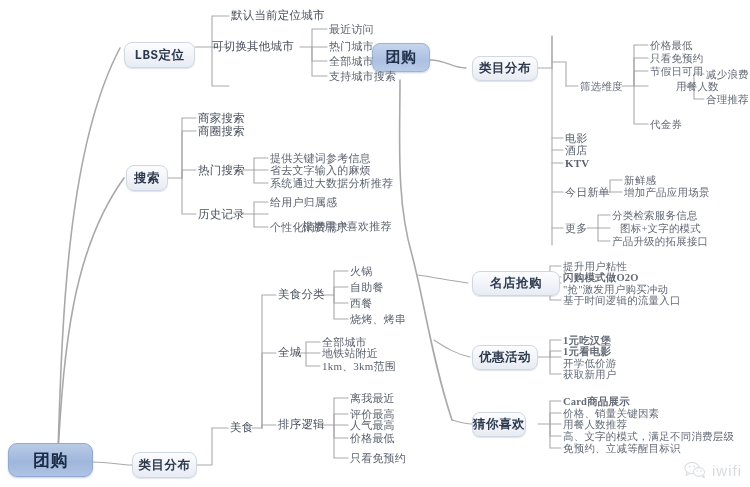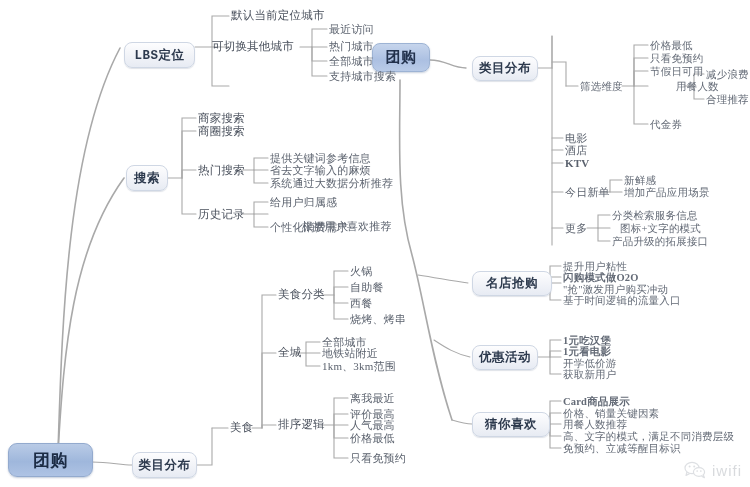--- a/index.html
+++ b/index.html
@@ -209,29 +209,29 @@
   </div>
 
   <div class="node node-main" style="left:132px;top:452px;width:65px;height:26px;">
     <span>类目分布</span>
   </div>
 
   <div class="node node-main" style="left:472px;top:56px;width:66px;height:25px;">
     <span>类目分布</span>
   </div>
 
-  <div class="node node-main" style="left:472px;top:271px;width:80px;height:25px;">
+  <div class="node node-main" style="left:472px;top:271px;width:88px;height:25px;">
     <span>名店抢购</span>
   </div>
 
   <div class="node node-main" style="left:472px;top:345px;width:66px;height:25px;">
     <span>优惠活动</span>
   </div>
 
-  <div class="node node-main" style="left:472px;top:412px;width:78px;height:25px;">
+  <div class="node node-main" style="left:472px;top:412px;width:54px;height:25px;">
     <span>猜你喜欢</span>
   </div>
 
   <div class="leaf mid" style="left:231px;top:9px;">默认当前定位城市</div>
   <div class="leaf mid" style="left:212px;top:40px;">可切换其他城市</div>
 
   <div class="leaf sub" style="left:329px;top:23px;">最近访问</div>
   <div class="leaf sub" style="left:329px;top:40px;">热门城市</div>
   <div class="leaf sub" style="left:329px;top:55px;">全部城市</div>
   <div class="leaf sub" style="left:329px;top:70px;">支持城市搜索</div>

